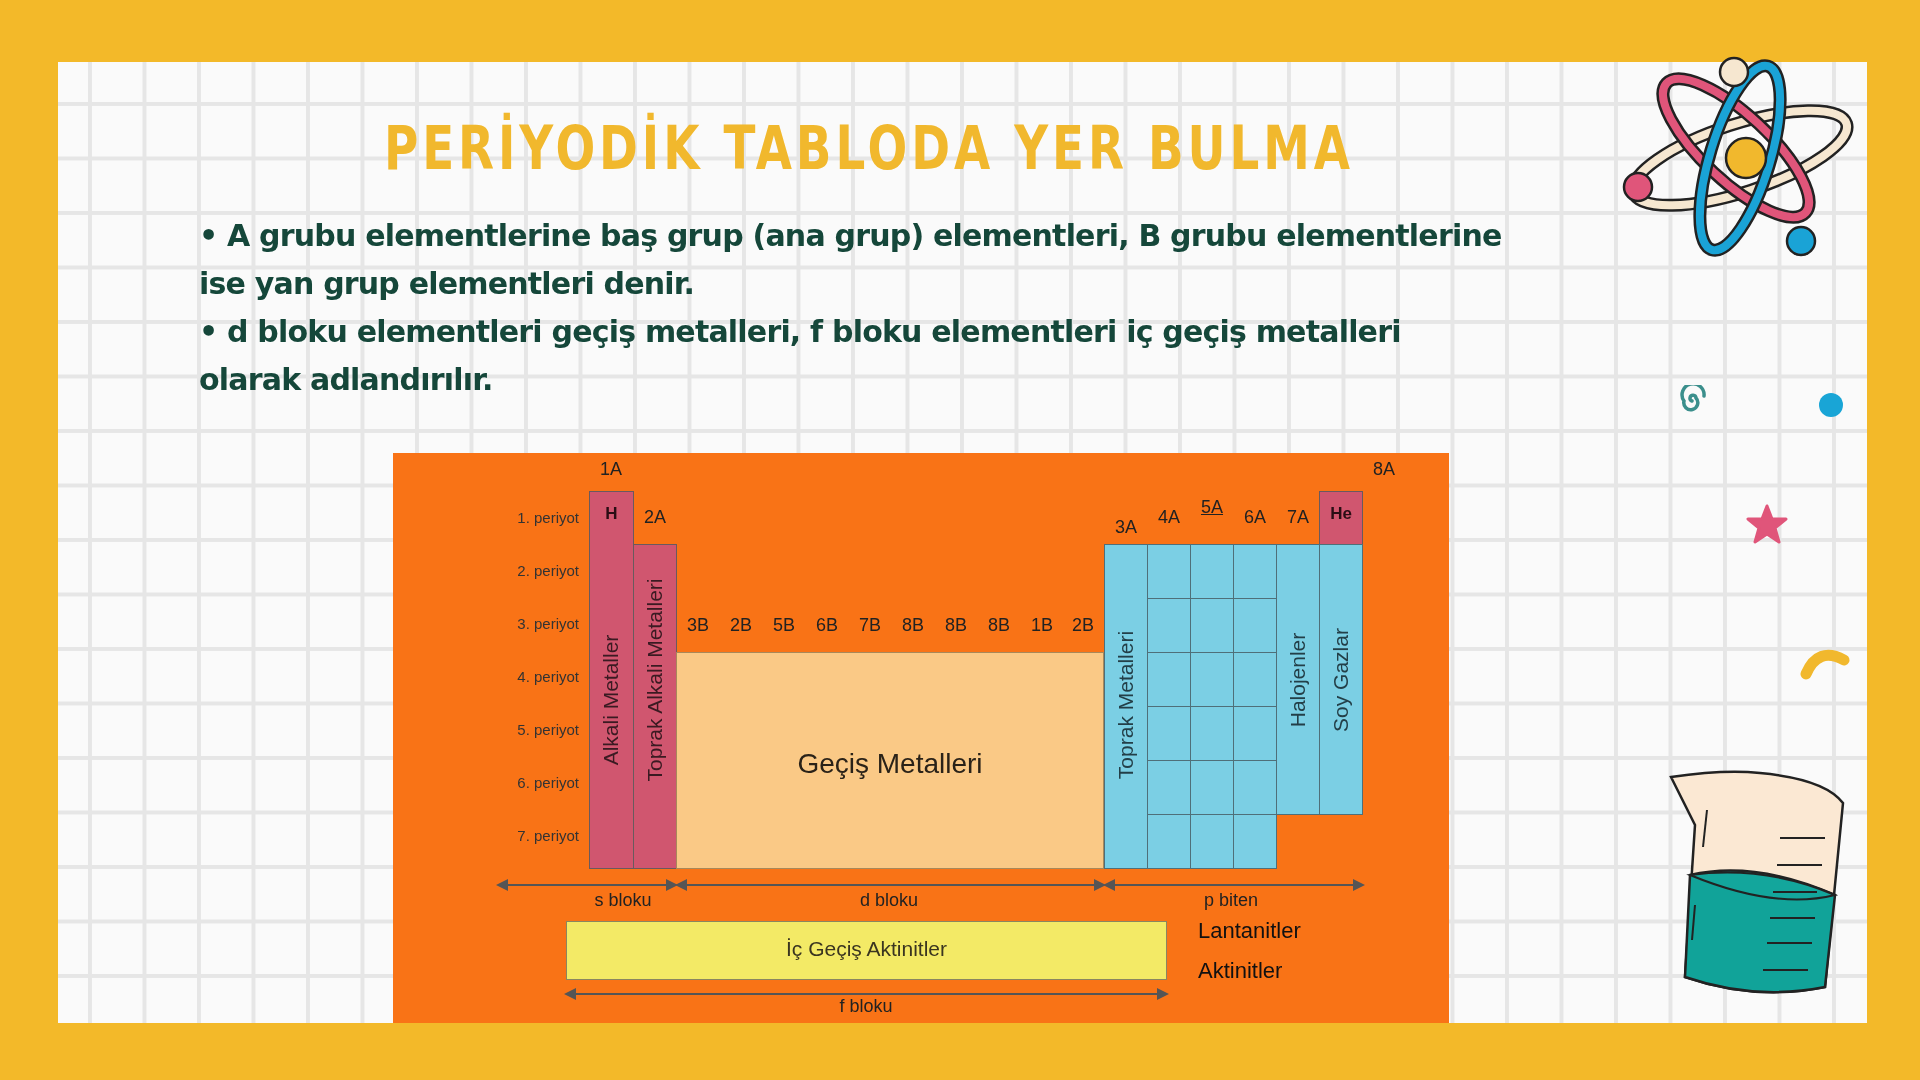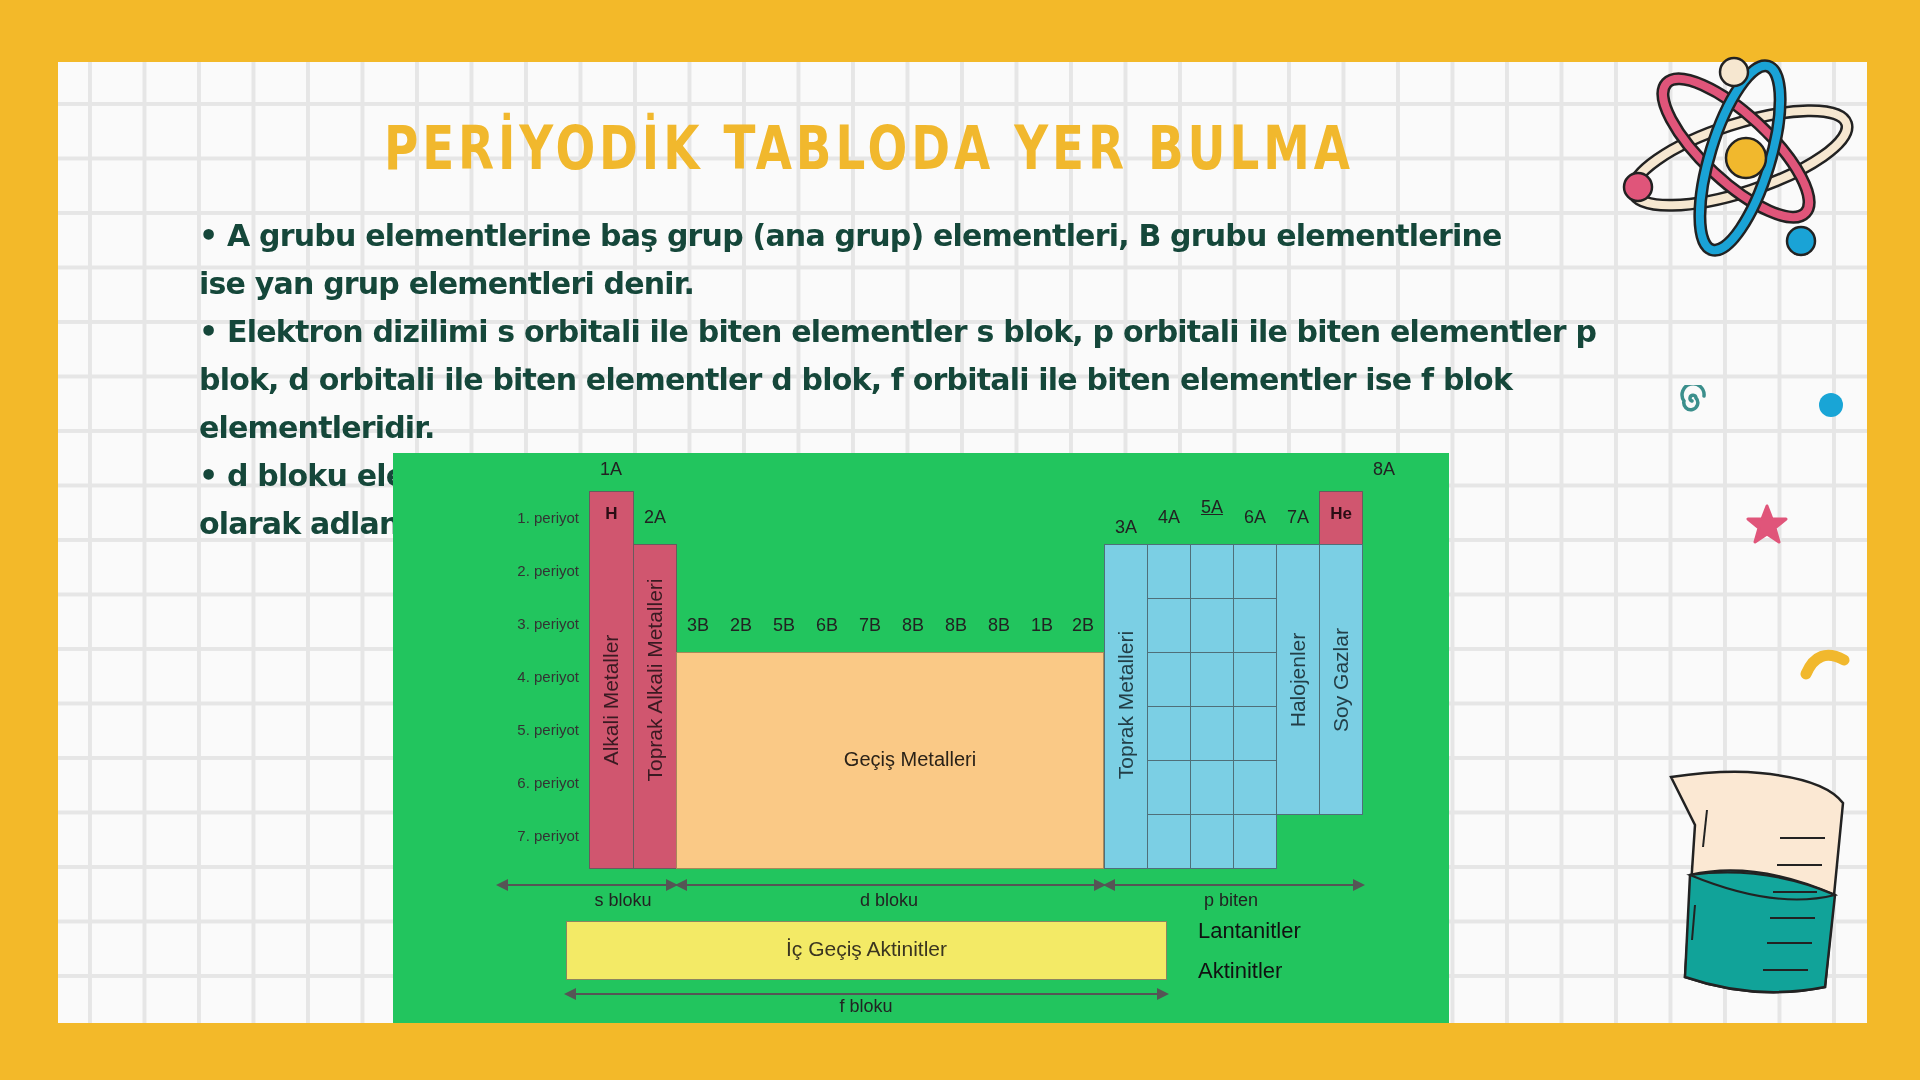--- a/index.html
+++ b/index.html
@@ -28,21 +28,21 @@
   .body-text {
     position: absolute; left: 175px; top: 212px; width: 1400px;
     font-family: "DejaVu Sans", sans-serif; font-weight: bold;
     font-size: 30px; line-height: 48px; color: #15473a;
     letter-spacing: -0.8px;
     margin-left: 24px;
   }
   .body-text p { margin: 0; }
 
   
-  .diagram { position: absolute; left: 393px; top: 453px; width: 1056px; height: 570px; background: #22c55e; }
+  .diagram { position: absolute; left: 393px; top: 453px; width: 1056px; height: 570px; background: #f97316; }
   .d-abs { position: absolute; font-family: "Liberation Sans", sans-serif; color: #222; }
 
   .group-label { font-size: 18px; text-align: center; width: 44px; }
   .period-label { font-size: 15px; color: #333; width: 90px; text-align: right; }
 
   .cell { position: absolute; border: 1px solid #6a5a5d; }
   .pink { background: #d0566f; }
   .orange { background: #fac986; border-color: #a8885a; }
   .blue { background: #7bcfe4; border-color: #4f6f79; }
   .yellow { background: #f3ea66; border: 1px solid #8a8660; }
@@ -68,21 +68,20 @@
 </style>
 </head>
 <body>
 
 <div class="panel"></div>
 
 <div class="title">PERİYODİK TABLODA YER BULMA</div>
 
 <div class="body-text">
   <p style="width:1330px">• A grubu elementlerine baş grup (ana grup) elementleri, B grubu elementlerine ise yan grup elementleri denir.</p>
-  <p style="width:1420px">• Elektron dizilimi s orbitali ile biten elementler s blok, p orbitali ile biten elementler p blok, d orbitali ile biten elementler d blok, f orbitali ile biten elementler ise f blok elementleridir.</p>
   <p style="width:1220px">• d bloku elementleri geçiş metalleri, f bloku elementleri iç geçiş metalleri olarak adlandırılır.</p>
 </div>
 
 <div class="diagram">
 
   <div class="d-abs group-label" style="left:196px; top:6px;">1A</div>
   <div class="d-abs group-label" style="left:240px; top:54px;">2A</div>
   <div class="d-abs group-label" style="left:969px; top:6px;">8A</div>
 
   <div class="d-abs group-label" style="left:711px; top:64px;">3A</div>
@@ -111,21 +110,21 @@
   <div class="d-abs period-label" style="left:96px; top:374px;">7. periyot</div>
 
   <div class="cell pink" style="left:196px; top:38px; width:45px; height:378px;"></div>
   <div class="d-abs" style="left:196px; top:51px; width:45px; text-align:center; font-size:17px; font-weight:bold; color:#2a0d14;">H</div>
   <div class="cell pink" style="left:240px; top:91px; width:44px; height:325px;"></div>
 
   <div class="vtext" style="left:128px; top:235px; width:180px; text-align:center;">Alkali Metaller</div>
   <div class="vtext" style="left:132px; top:215px; width:260px; text-align:center;">Toprak Alkali Metalleri</div>
 
   <div class="cell orange" style="left:283px; top:199px; width:428px; height:217px;"></div>
-  <div class="d-abs" style="left:283px; top:295px; width:428px; text-align:center; font-size:20px; color:#2a2218;margin-left:20px;">Geçiş Metalleri</div>
+  <div class="d-abs" style="left:283px; top:295px; width:428px; text-align:center; font-size:28px; color:#2a2218;">Geçiş Metalleri</div>
 
   <div class="cell blue" style="left:711px; top:91px; width:44px; height:325px;"></div>
   <div class="vtext blue-t" style="left:633px; top:240px; width:200px; text-align:center;">Toprak Metalleri</div>
 
   <div class="cell blue" style="left:754px; top:91px; width:44px; height:55px;"></div>
   <div class="cell blue" style="left:797px; top:91px; width:44px; height:55px;"></div>
   <div class="cell blue" style="left:840px; top:91px; width:44px; height:55px;"></div>
   <div class="cell blue" style="left:754px; top:145px; width:44px; height:55px;"></div>
   <div class="cell blue" style="left:797px; top:145px; width:44px; height:55px;"></div>
   <div class="cell blue" style="left:840px; top:145px; width:44px; height:55px;"></div>

